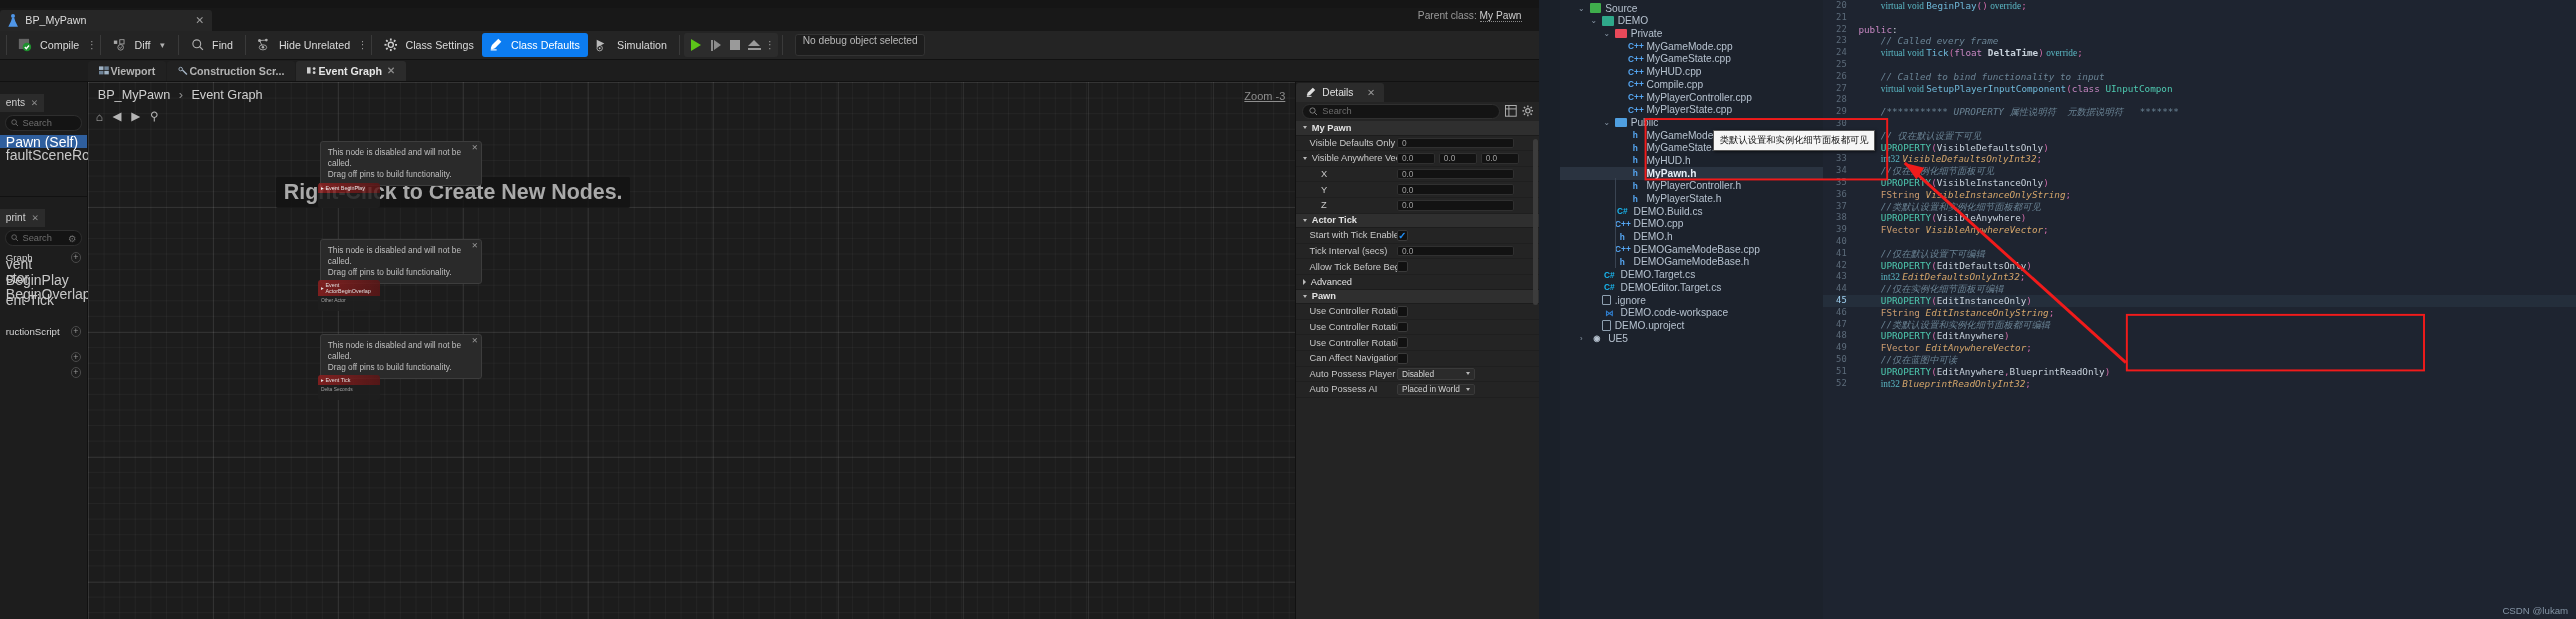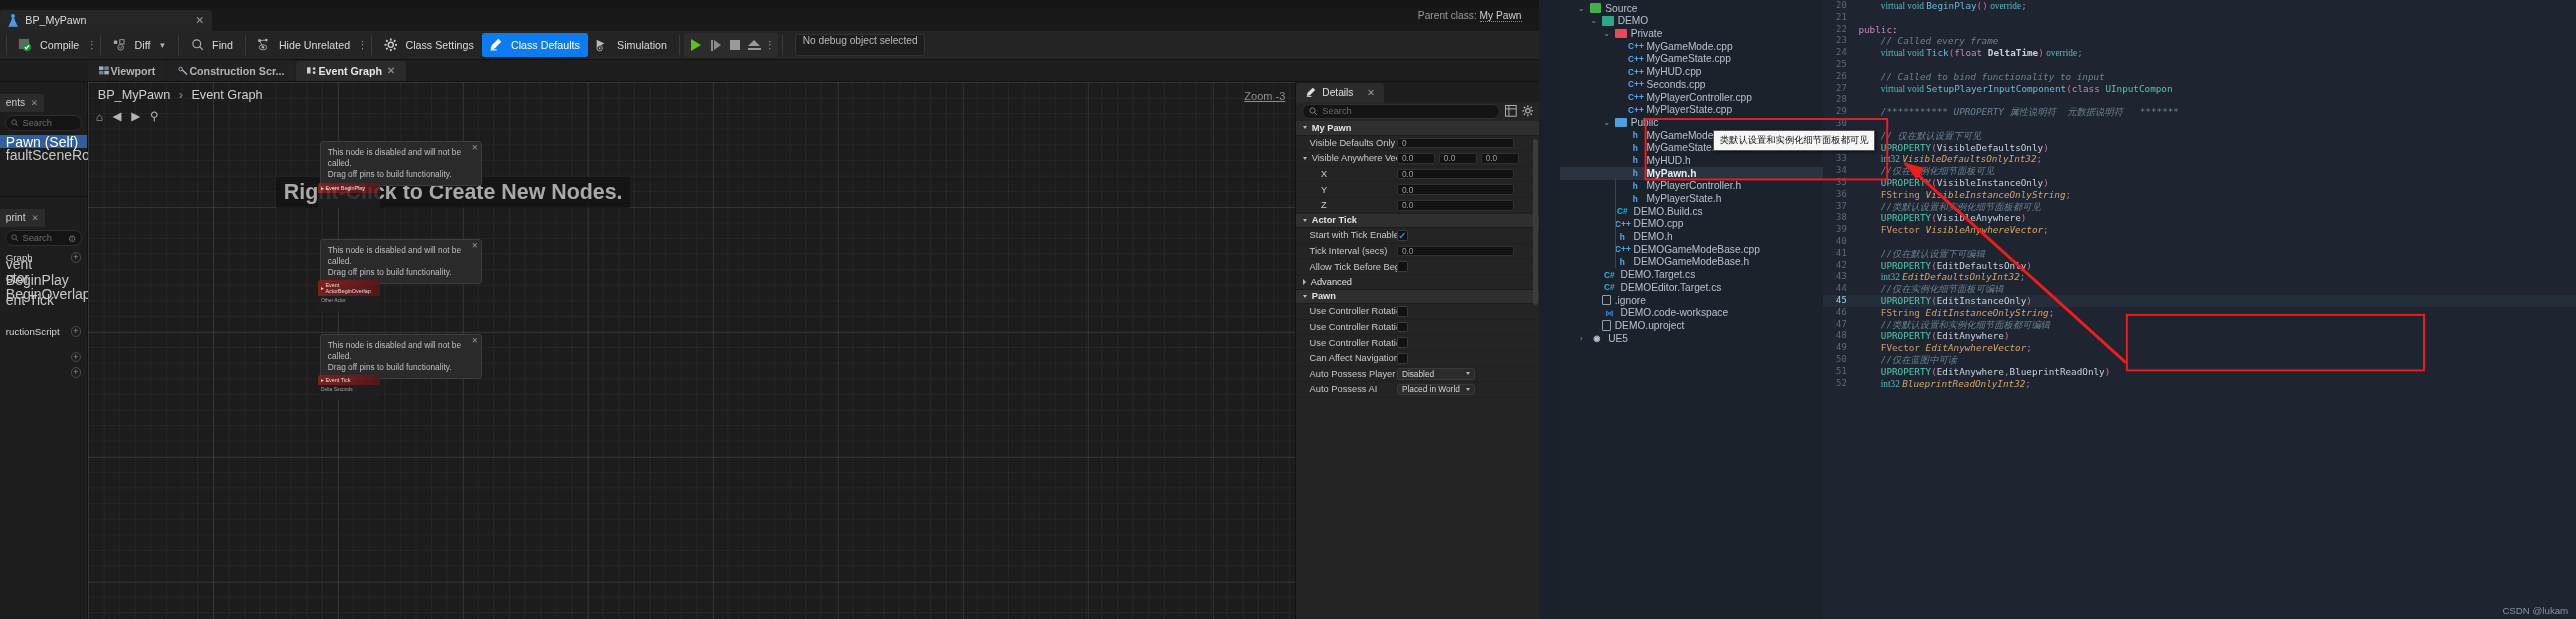--- a/index.html
+++ b/index.html
@@ -646,21 +646,21 @@
           <span>MyGameState.cpp</span>
         </div>
         <div class="tnode" style="padding-left: 55px;">
           <span class="chev"></span>
           <span class="ftag cpp">C++</span>
           <span>MyHUD.cpp</span>
         </div>
         <div class="tnode" style="padding-left: 55px;">
           <span class="chev"></span>
           <span class="ftag cpp">C++</span>
-          <span>Seconds.cpp</span>
+          <span>Compile.cpp</span>
         </div>
         <div class="tnode" style="padding-left: 55px;">
           <span class="chev"></span>
           <span class="ftag cpp">C++</span>
           <span>MyPlayerController.cpp</span>
         </div>
         <div class="tnode" style="padding-left: 55px;">
           <span class="chev"></span>
           <span class="ftag cpp">C++</span>
           <span>MyPlayerState.cpp</span>

